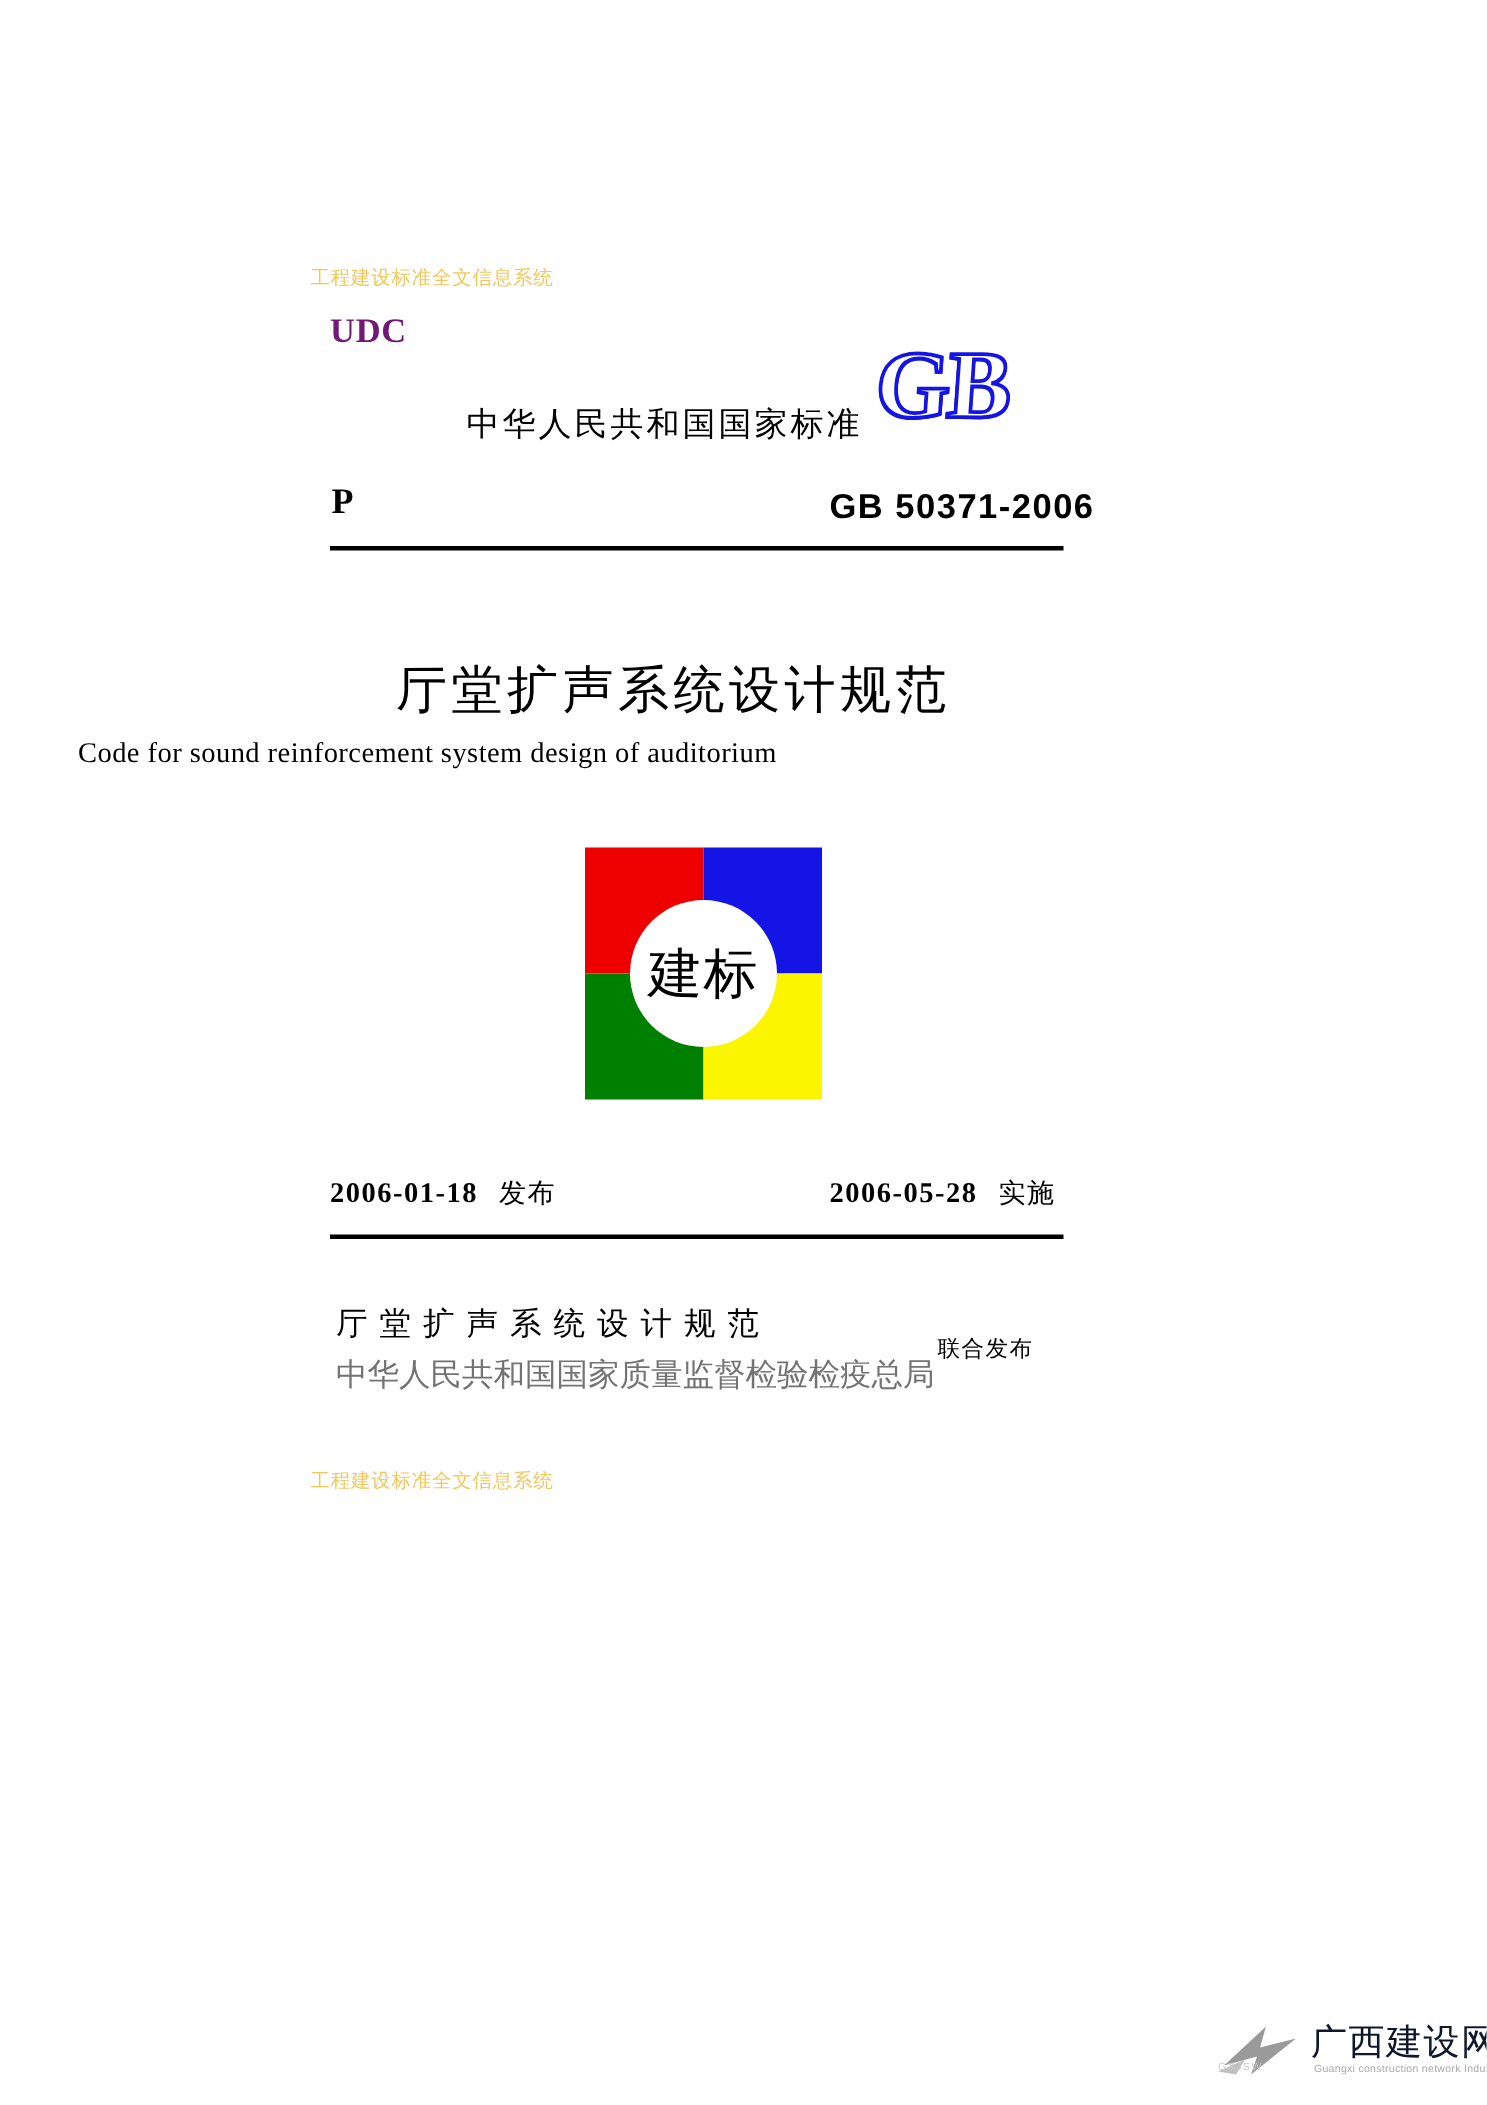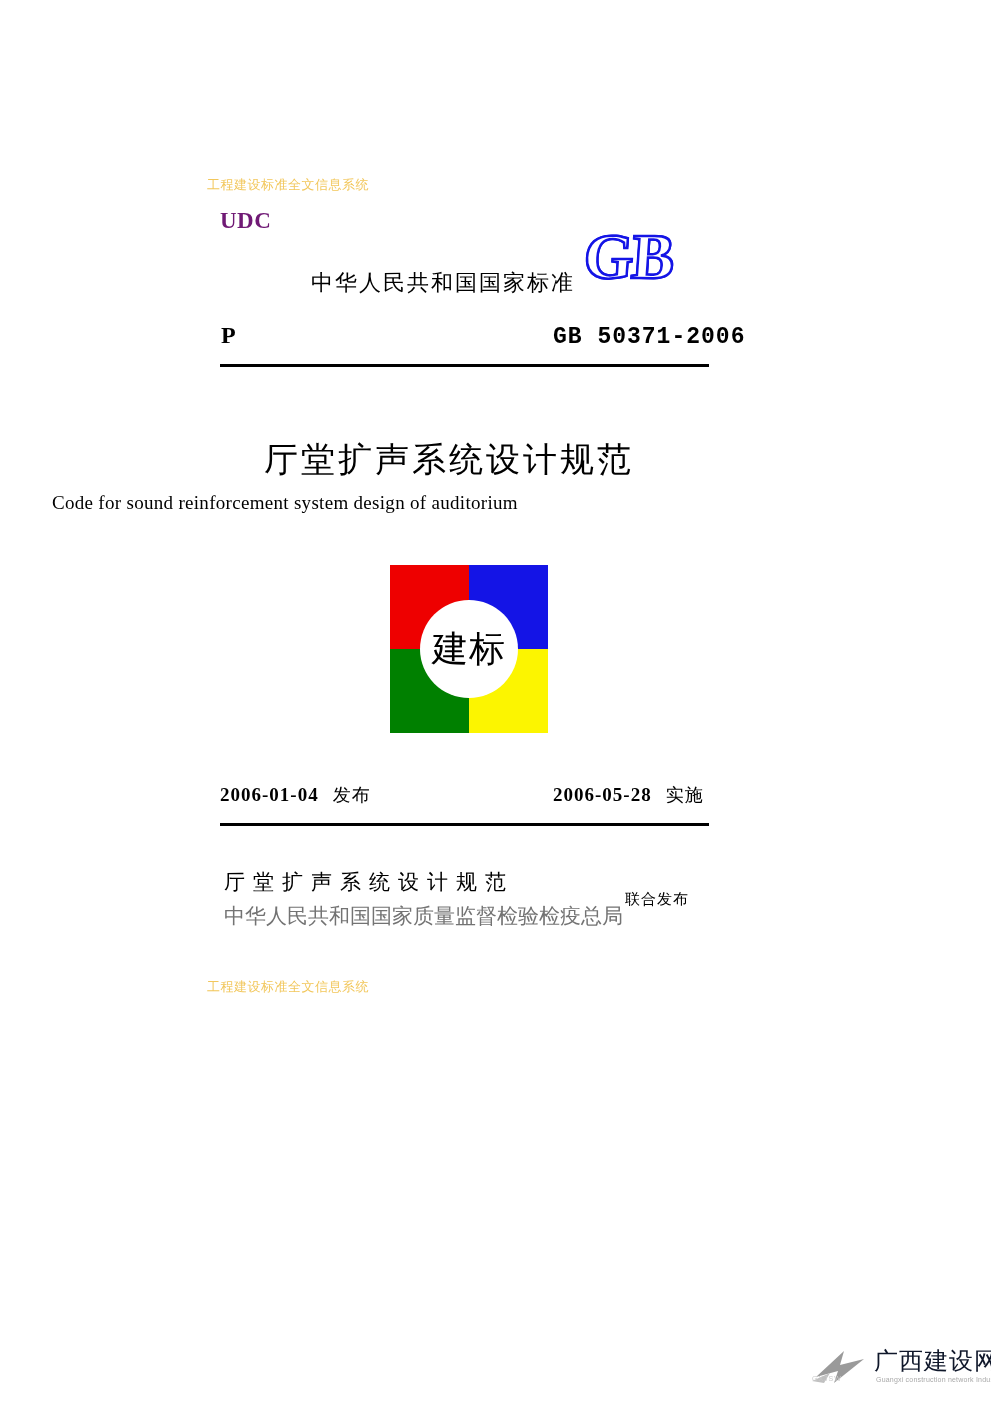--- a/index.html
+++ b/index.html
@@ -95,21 +95,21 @@
     top: 322px;
     font-family: "Liberation Serif", serif;
     font-weight: bold;
     font-size: 24px;
     color: #000;
   }
   .code-no {
     position: absolute;
     left: 525px;
     top: 324px;
-    font-family: Liberation Mono, monospace;
+    font-family: Liberation Sans, sans-serif;
     font-weight: bold;
     font-size: 23px;
     letter-spacing: 1px;
     color: #000;
     white-space: nowrap;
   }
 
   .rule-top {
     position: absolute;
     left: 192px;
@@ -333,21 +333,21 @@
   <div class="emblem">
     <div class="q tl"></div>
     <div class="q tr"></div>
     <div class="q bl"></div>
     <div class="q br"></div>
     <div class="disc"></div>
     <div class="disc-text">建标</div>
   </div>
 
   <div class="date-issue">
-    <span>2006-01-04</span><span class="word">发布</span>
+    <span>2006-01-18</span><span class="word">发布</span>
   </div>
   <div class="date-effect">
     <span>2006-05-28</span><span class="word">实施</span>
   </div>
 
   <div class="rule-bottom"></div>
 
   <div class="pub-block">
     <div class="pub-line1">厅堂扩声系统设计规范</div>
     <div class="pub-line2">中华人民共和国国家质量监督检验检疫总局</div>

